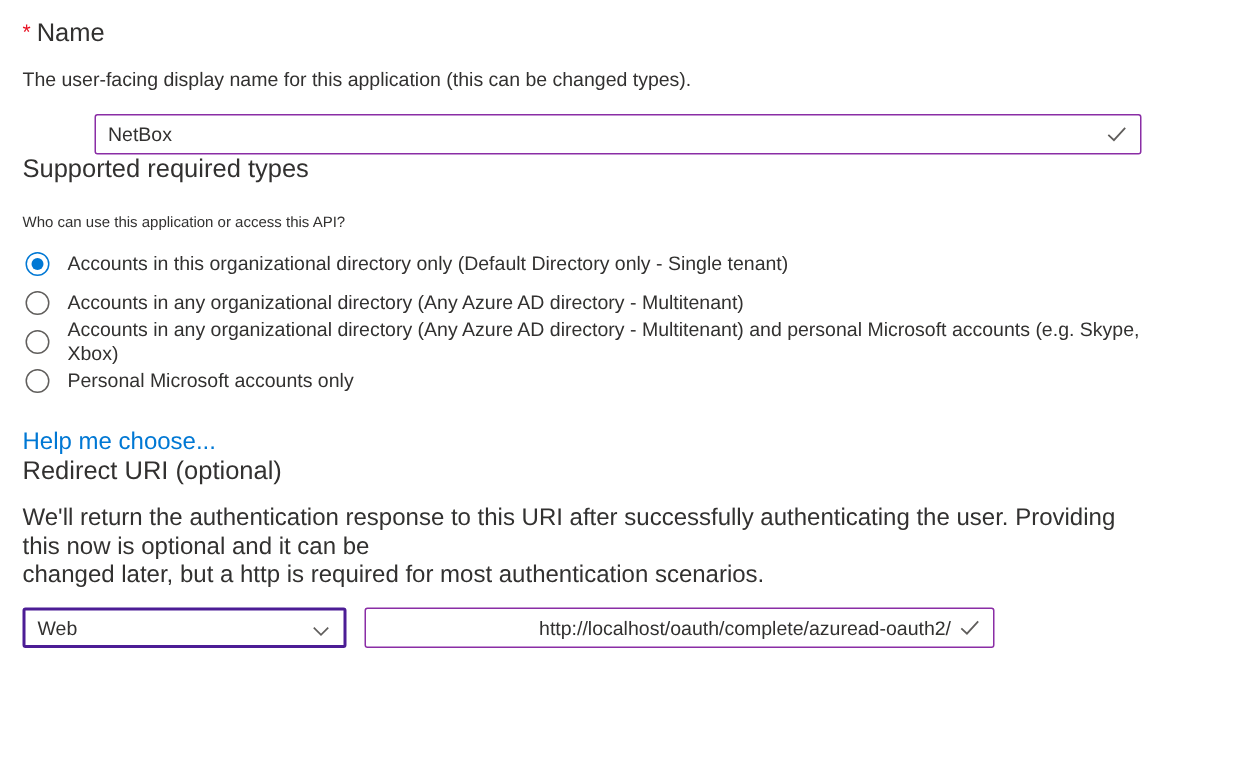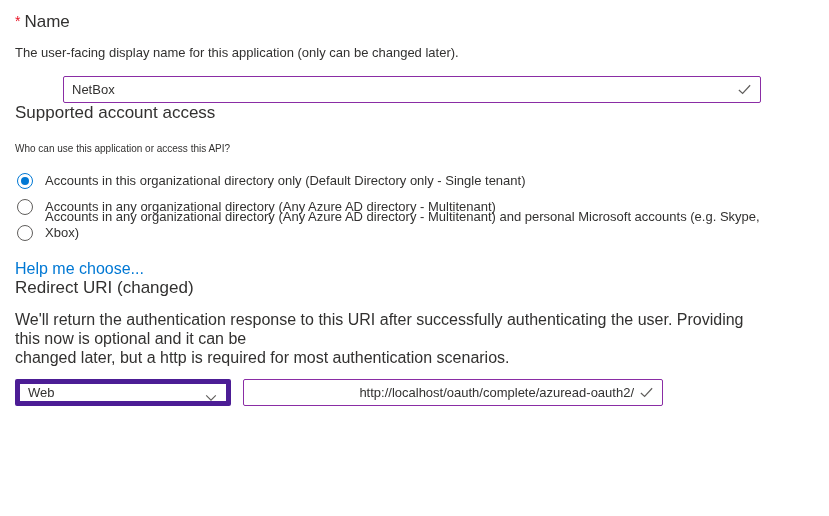--- a/index.html
+++ b/index.html
@@ -47,21 +47,21 @@
     top: 6px;
     width: 15px;
     height: 15px;
     pointer-events: none;
   }
   .section-gap-1 { margin-top: 41px; }
   .question { margin: 18px 0 0 0; font-size: 10px; line-height: 16px; }
   .radio-group { margin-top: 6px; }
   .radio-row {
     display: flex;
-    align-items: flex-end;
+    align-items: center;
     height: 26px;
     cursor: pointer;
   }
   .radio-circle {
     flex: 0 0 auto;
     width: 16px;
     height: 16px;
     margin: 0 12px 0 2px;
     border: 1px solid #605e5c;
     border-radius: 50%;
@@ -97,21 +97,21 @@
   }
   .redirect-row {
     margin-top: 12px;
     display: flex;
     align-items: center;
   }
   .select-box {
     position: relative;
     width: 216px;
     height: 27px;
-    border: 5px solid #4c1d95;
+    border: 2px solid #4c1d95;
     border-radius: 2px;
     background: #ffffff;
     display: flex;
     align-items: center;
     padding: 0 28px 0 8px;
     font-size: 13px;
     color: #323130;
     cursor: pointer;
     margin-right: 12px;
   }
@@ -126,51 +126,55 @@
   .uri-wrap { position: relative; width: 420px; }
   .uri-wrap input.text-field { padding-right: 28px; text-align: right; }
 </style>
 </head>
 <body>
 
 <div class="page">
 
   <h2 class="section-title"><span class="required-marker">*</span><span>Name</span></h2>
 
-  <p class="desc">The user-facing display name for this application (only can be changed later).</p>
+  <p class="desc">The user-facing display name for this application (this can be changed types).</p>
 
   <div class="input-wrap">
     <input class="text-field" type="text" value="NetBox" style="">
     <svg class="field-check" viewBox="0 0 16 16">
       <path d="M2 8.5 L6 12.2 L14 3.5" fill="none" stroke="#605e5c" stroke-width="1.3"></path>
     </svg>
   </div>
 
-  <h2 class="section-title section-gap-1">Supported account access</h2>
+  <h2 class="section-title section-gap-1">Supported required types</h2>
 
   <p class="question">Who can use this application or access this API?</p>
 
   <div class="radio-group">
     <div class="radio-row selected">
       <span class="radio-circle"></span>
       <span class="radio-label">Accounts in this organizational directory only (Default Directory only - Single tenant)</span>
     </div>
     <div class="radio-row">
       <span class="radio-circle"></span>
       <span class="radio-label">Accounts in any organizational directory (Any Azure AD directory - Multitenant)</span>
     </div>
     <div class="radio-row">
       <span class="radio-circle"></span>
       <span class="radio-label">Accounts in any organizational directory (Any Azure AD directory - Multitenant) and personal Microsoft accounts (e.g. Skype, Xbox)</span>
     </div>
+    <div class="radio-row">
+      <span class="radio-circle"></span>
+      <span class="radio-label">Personal Microsoft accounts only</span>
+    </div>
   </div>
 
   <a class="help-link">Help me choose...</a>
 
-  <h2 class="section-title section-gap-2">Redirect URI (changed)</h2>
+  <h2 class="section-title section-gap-2">Redirect URI (optional)</h2>
 
   <p class="redirect-desc"><span>We'll return the authentication response to this URI after successfully authenticating the user. Providing this now is optional and it can be</span><br><span>changed later, but a http is required for most authentication scenarios.</span></p>
 
   <div class="redirect-row">
     <div class="select-box">
       <span>Web</span>
       <svg class="select-chevron" viewBox="0 0 16 16">
         <path d="M2.5 5 L8 10.5 L13.5 5" fill="none" stroke="#605e5c" stroke-width="1.3"></path>
       </svg>
     </div>

